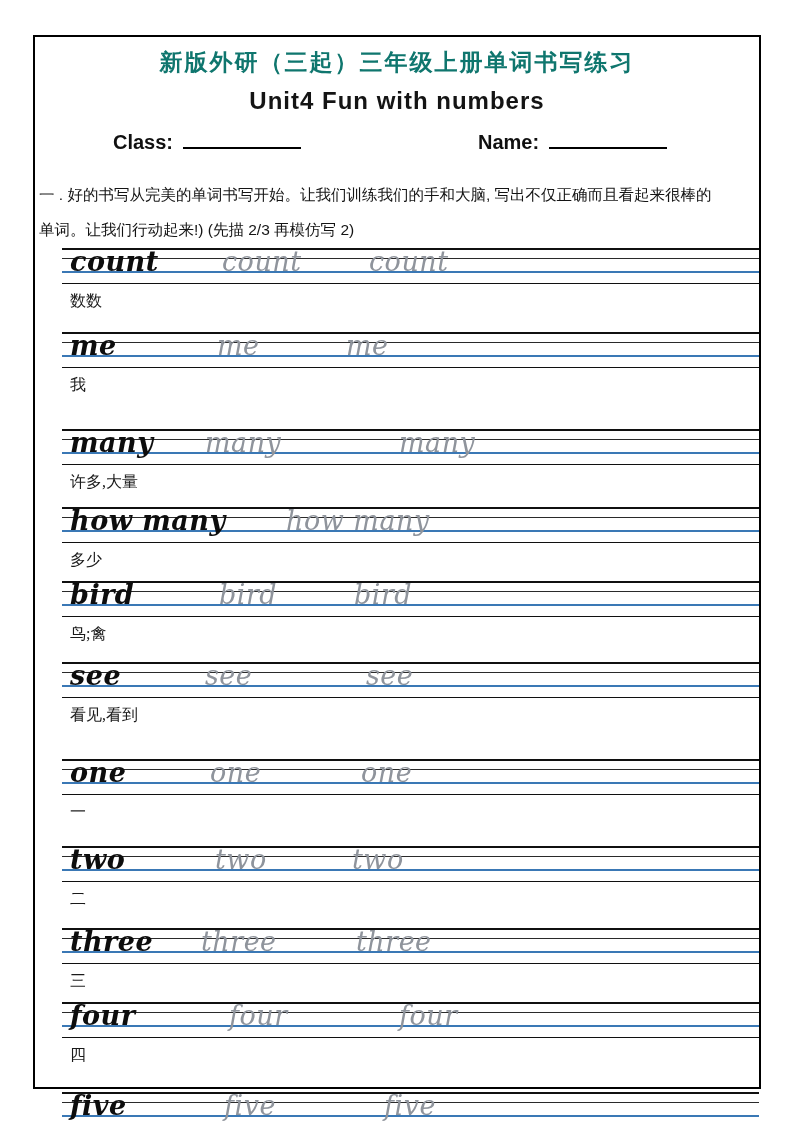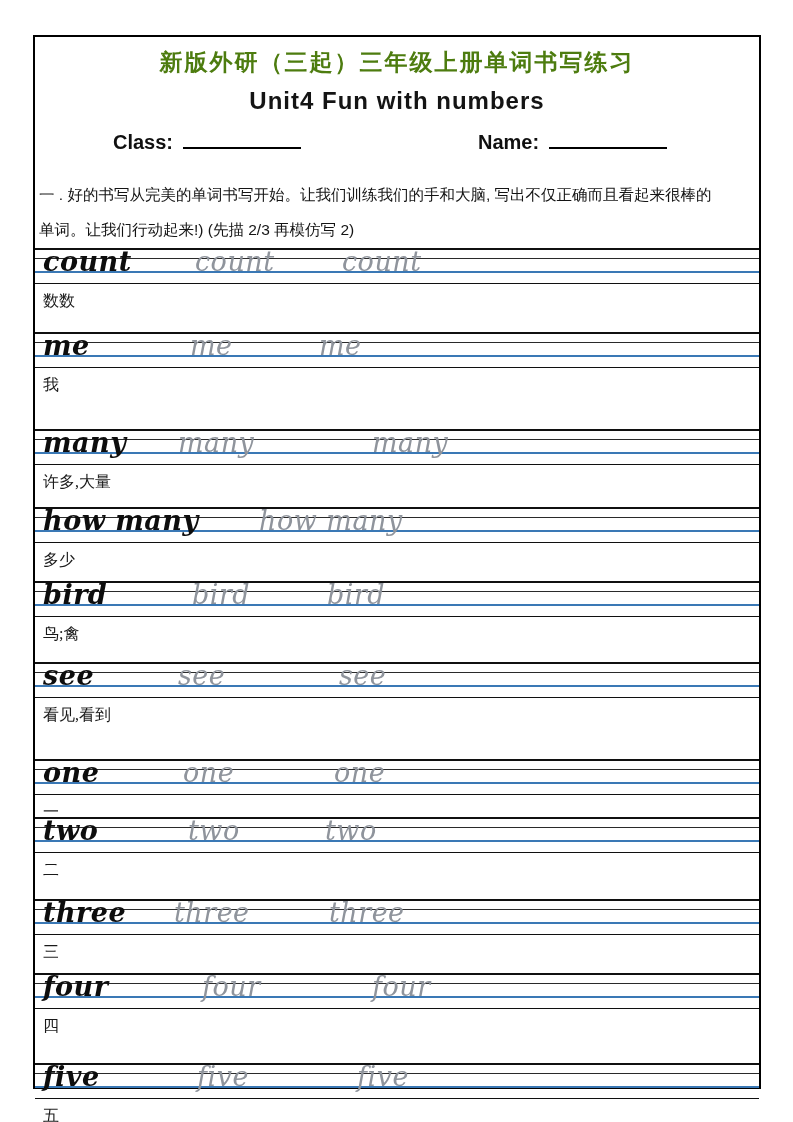--- a/index.html
+++ b/index.html
@@ -7,37 +7,37 @@
     position:relative; width:793px; height:1122px; background:#ffffff;
     font-family:"Liberation Sans","DejaVu Sans",sans-serif; color:#101010;
     overflow:hidden;
   }
   .sheet {
     position:absolute; left:33px; top:35px; width:728px; height:1054px;
     border:2px solid #000; box-sizing:border-box; background:#fff;
   }
   .title-cn {
     position:absolute; top:10px; left:0; right:0; text-align:center;
-    font-size:23px; font-weight:bold; letter-spacing:2px; color:#4d7c0f;
+    font-size:23px; font-weight:bold; letter-spacing:2px; color:#0f766e;
   }
   .title-en {
     position:absolute; top:50px; left:0; right:0; text-align:center;
     font-size:24px; font-weight:bold; letter-spacing:1px; color:#141414;
   }
   .id-row { position:absolute; top:94px; left:0; right:0; height:30px; }
   .id-item { position:absolute; top:0; font-size:20px; font-weight:bold; white-space:nowrap; }
   .blank {
     display:inline-block; width:118px; height:16px; margin-left:10px;
     border-bottom:2.5px solid #000; vertical-align:baseline;
   }
   .instr { position:absolute; top:140px; left:4px; right:4px; }
   .instr-line { font-size:15.5px; line-height:35px; color:#141414; white-space:nowrap; }
   .rows {
     position:absolute; top:211px; left:0; right:0; bottom:0;
-    display:flex; flex-direction:column;
+    display:flex; flex-direction:column;padding-left:27px;
   }
   .block { position:relative; flex:none; }
   .block.last { flex:1; }
   .wordzone {
     position:relative; height:36px; box-sizing:border-box;
     border-top:2px solid #101010; border-bottom:1.5px solid #101010;
   }
   .wordzone::before { 
     content:""; position:absolute; left:0; right:0; top:8px;
     border-top:1px solid #2a2a2a;
@@ -124,21 +124,21 @@
           <div class="meaning">鸟;禽</div>
         </div>
         <div class="block" style="height: 97px;">
           <div class="wordzone">
             <span class="pw">see</span>
             <span class="tw" style="left: 143px;">see</span>
             <span class="tw" style="left: 304px;">see</span>
           </div>
           <div class="meaning">看见,看到</div>
         </div>
-        <div class="block" style="height: 58px;">
+        <div class="block" style="height: 87px;">
           <div class="wordzone">
             <span class="pw">one</span>
             <span class="tw" style="left: 148px;">one</span>
             <span class="tw" style="left: 299px;">one</span>
           </div>
           <div class="meaning">一</div>
         </div>
         <div class="block" style="height: 82px;">
           <div class="wordzone">
             <span class="pw">two</span>

